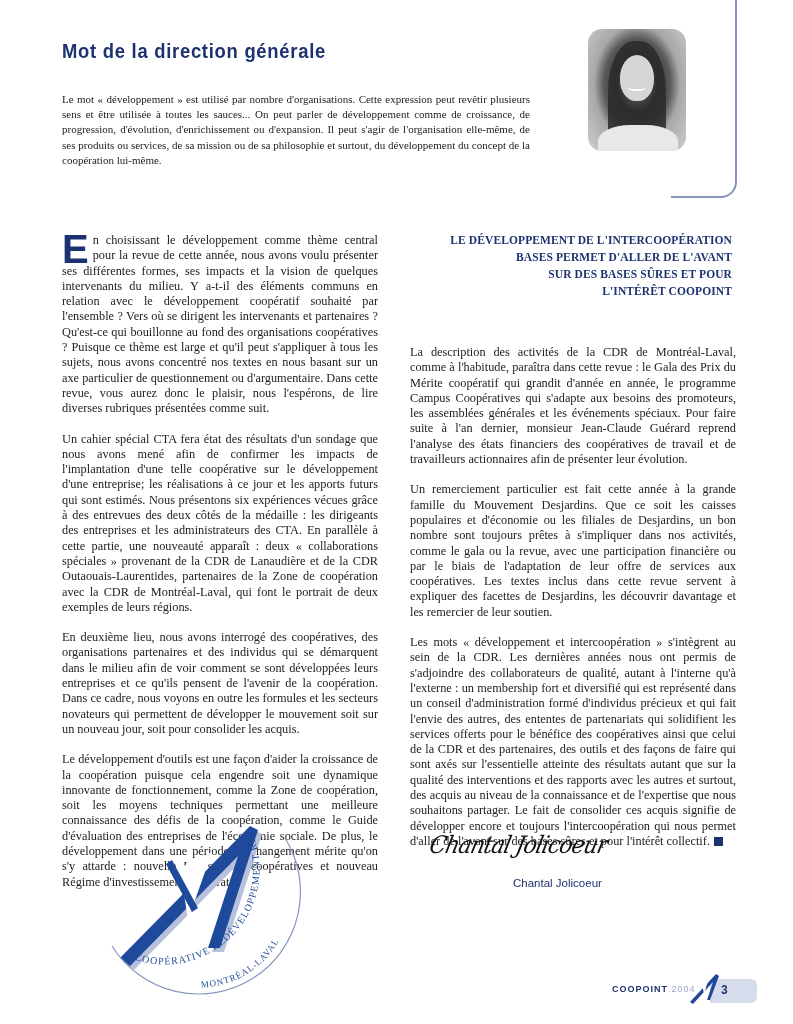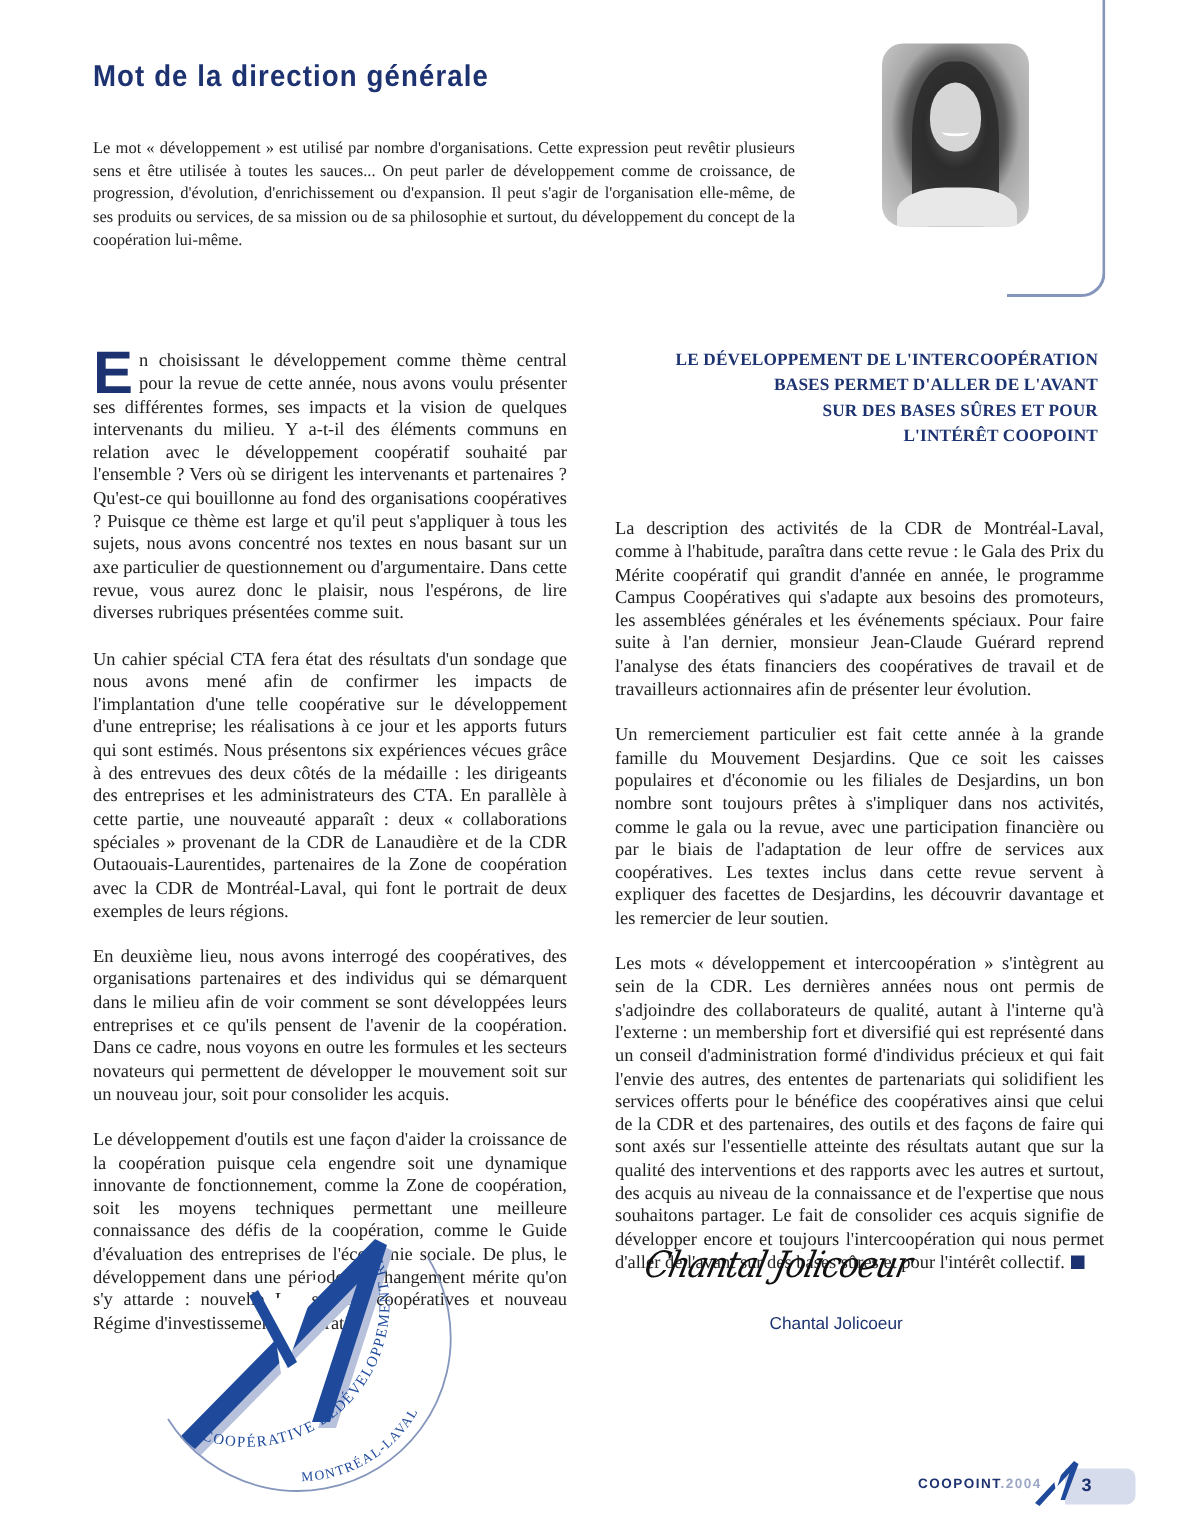--- a/index.html
+++ b/index.html
@@ -76,21 +76,21 @@
       font-family: "Liberation Sans", sans-serif; font-size: 11.5px; color: #1d3270;
     }
 
     .logo { position: absolute; left: 100px; top: 808px; width: 210px; height: 190px; }
 
     .footer-brand {
       position: absolute; left: 612px; top: 984px;
       font-family: "Liberation Sans", sans-serif; font-size: 9px; font-weight: bold; letter-spacing: 1px;
     }
     .footer-brand .brand { color: #1d3270; }
-    .footer-brand .year { color: #9aa6c4; font-weight: bold; }
+    .footer-brand .year { color: #9aa6c4; font-weight: normal; }
     .footer-arrow { position: absolute; left: 686px; top: 970px; width: 36px; height: 36px; }
     .page-num-box {
       position: absolute; left: 710px; top: 979px; width: 47px; height: 24px;
       background: #d6dceb; border-radius: 0 6px 6px 0;
     }
     .page-num {
       position: absolute; left: 721px; top: 983px;
       font-family: "Liberation Sans", sans-serif; font-weight: bold; font-size: 12px; color: #1d3270;
     }
   </style>

